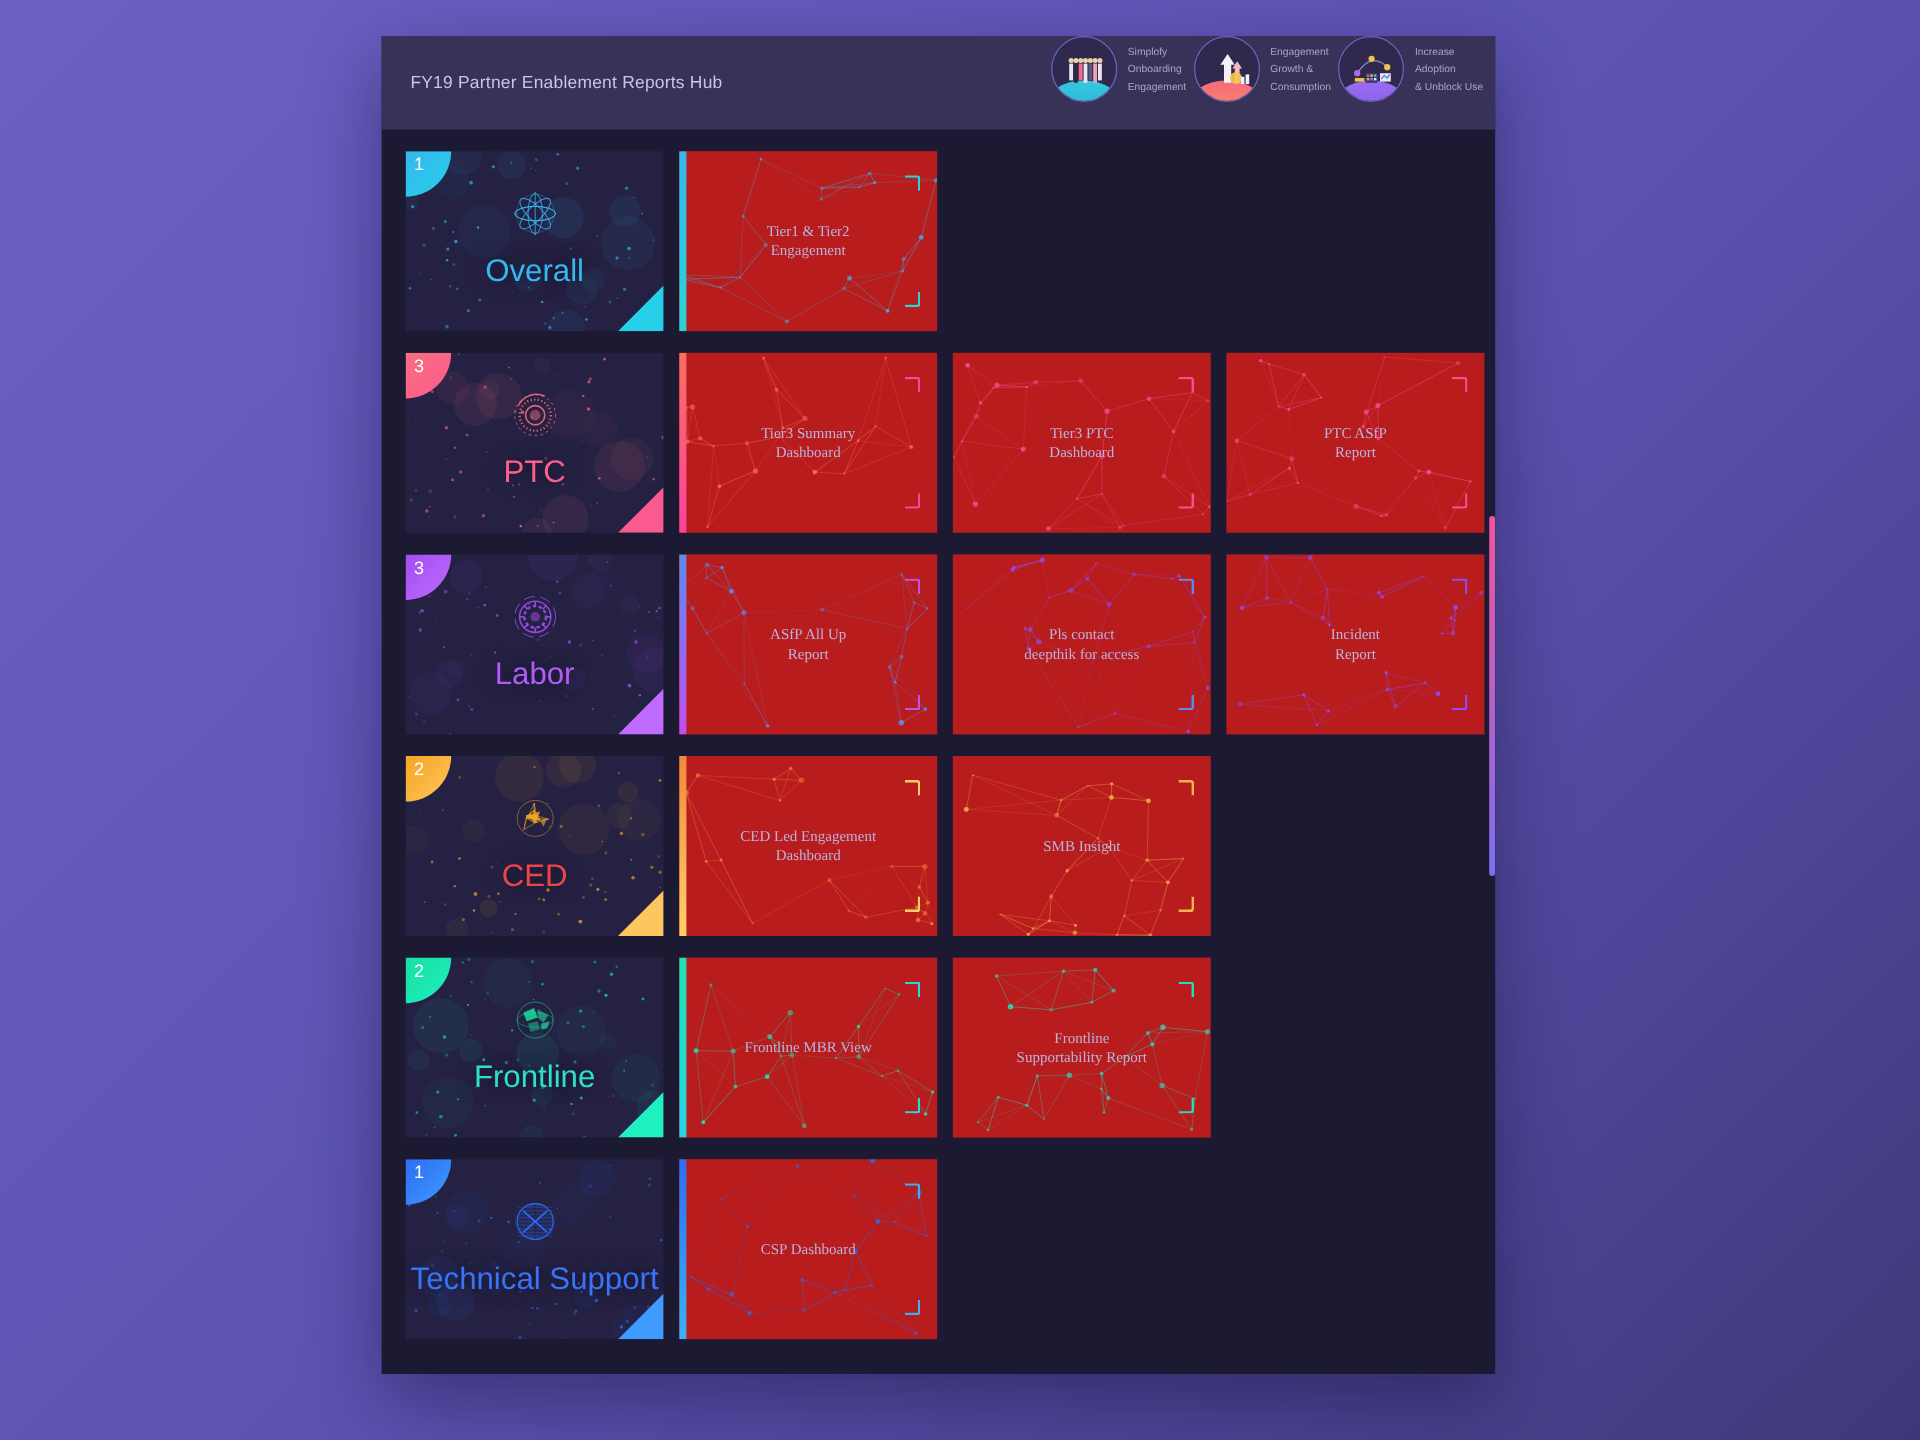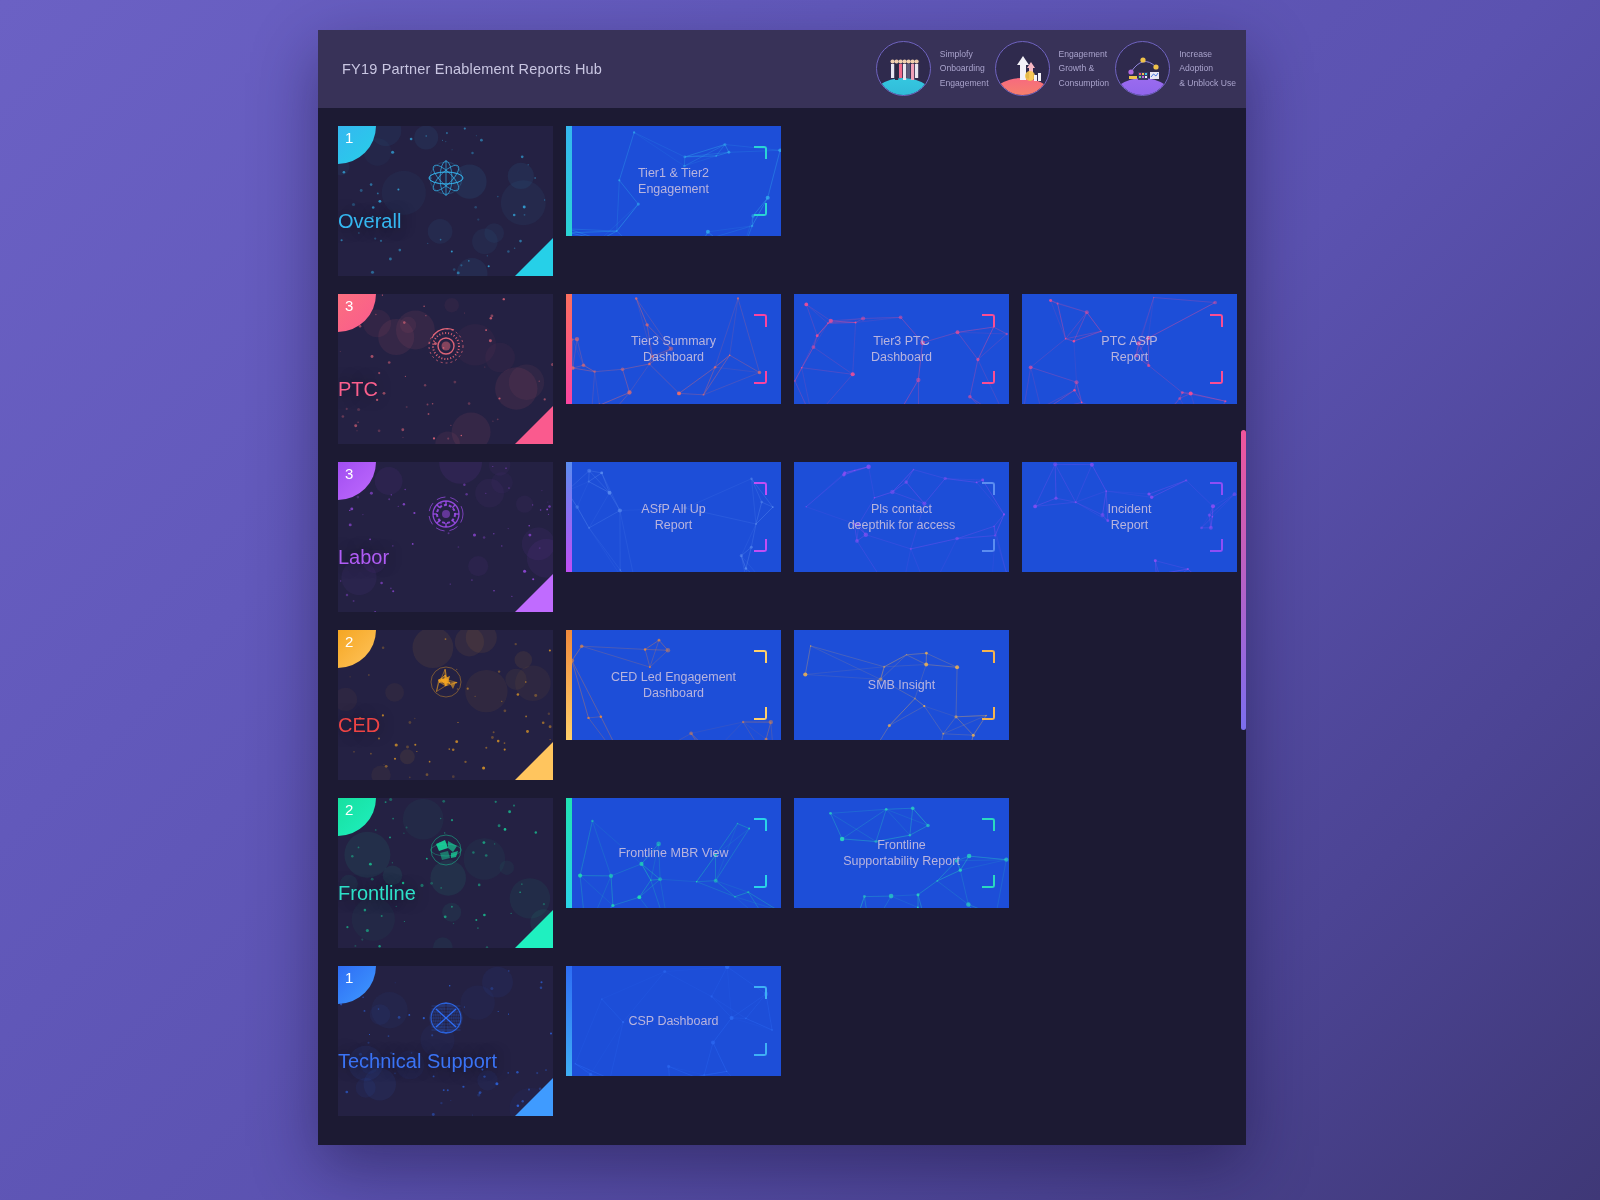--- a/index.html
+++ b/index.html
@@ -36,21 +36,21 @@
     font-size: 14.5px;
     color: #c9c6e2;
     letter-spacing: .2px;
     white-space: nowrap;
   }
   #pillars {
     position: absolute;
     right: 10px; top: 0;
     height: 77px;
     display: flex;
-    align-items: center;
+    align-items: flex-start;
   }
   .pillar { display: flex; align-items: center; margin-left: 6px; }
   .pillar-badge {
     width: 55px; height: 55px; border-radius: 50%;
     position: relative; overflow: hidden;
     border: 1.2px solid #6f63c0;
     background: #2f2a4d;
     flex: none;
   }
   .pillar-badge .dome {
@@ -104,34 +104,36 @@
     width: 0; height: 0; z-index: 3;
     border-left: 38px solid transparent;
   }
   .cat-icon {
     position: absolute; left: 50%; top: 26px;
     transform: translateX(-50%);
     z-index: 2;
   }
   .cat-label {
     position: absolute; left: 0; right: 0; top: 84px;
-    font-size: 20px;
+    text-align: center;
+    font-size: 26px;
     z-index: 2;
     text-shadow: 0 0 14px rgba(0,0,0,.5);
   }
 
   
   .rep-card {
     position: relative;
-    width: 215px; height: 110px;
+    width: 215px; height: 150px;
     margin-left: 13px;
-    background: #1d4ed8;
+    background: #b91c1c;
     overflow: hidden;
     flex: none;
     cursor: pointer;
+    font-family: Liberation Serif, serif;
   }
   .rep-card.primary { margin-left: 13px; }
   .rep-bar {
     position: absolute; left: 0; top: 0;
     width: 6px; height: 100%;
     z-index: 4;
   }
   .rep-card .mesh { position: absolute; inset: 0; }
   .rep-title {
     position: absolute; left: 12px; right: 12px;

